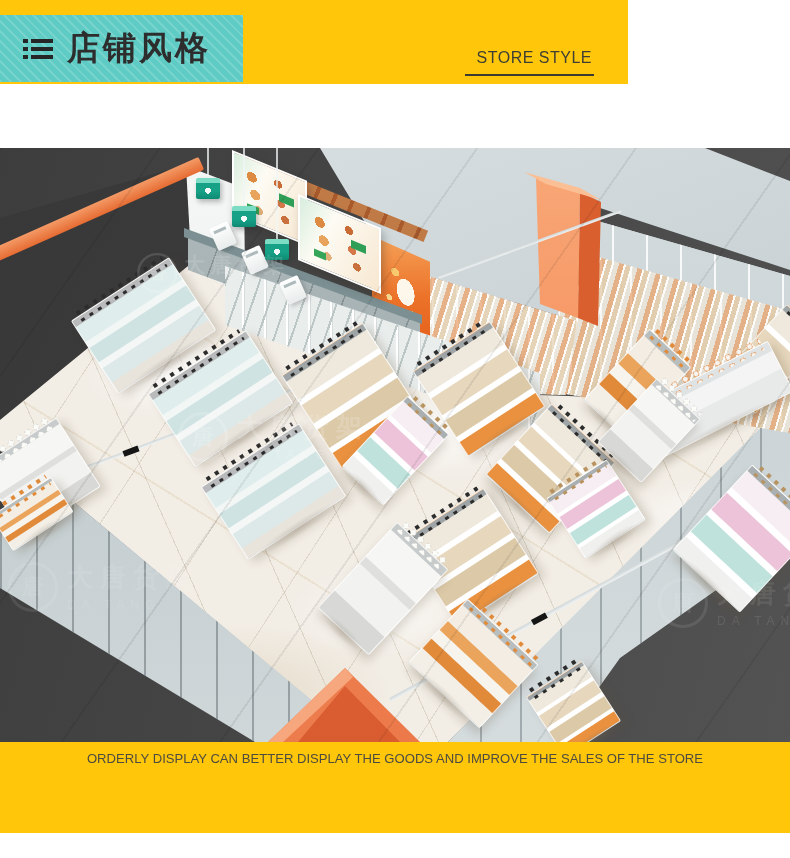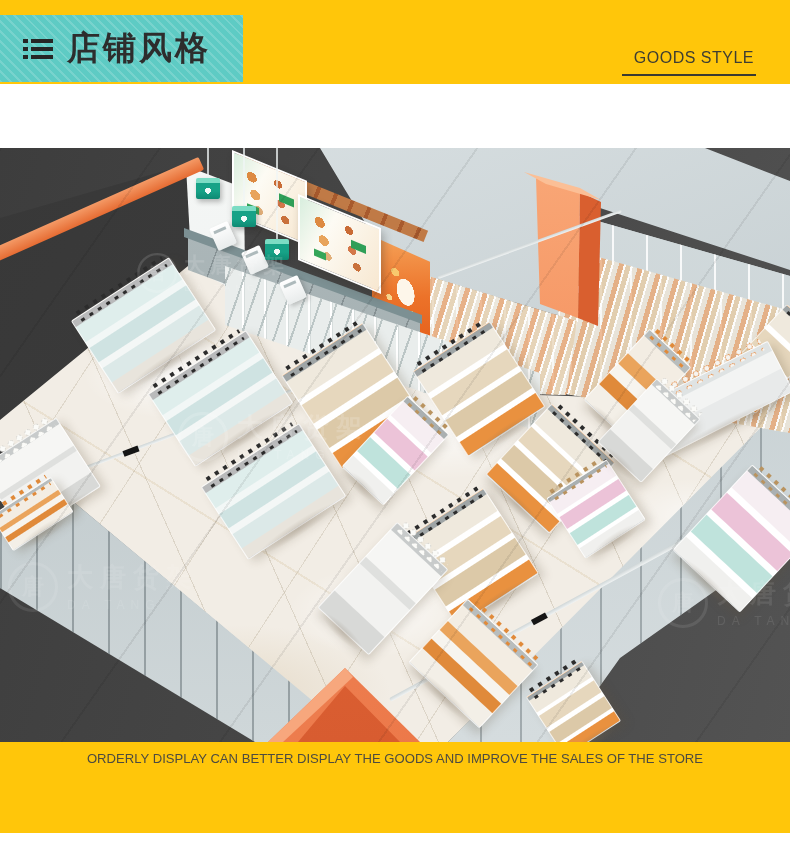--- a/index.html
+++ b/index.html
@@ -1,20 +1,20 @@
 <!DOCTYPE html>
 <html><head>
 <meta charset="utf-8">
 <style>
   html,body{margin:0;padding:0;background:#ffffff;}
   body{font-family:"Liberation Sans","DejaVu Sans",sans-serif;}
   .page{position:relative;width:790px;height:858px;margin:0 auto;background:#fff;overflow:hidden;}
 
   
-  .hero{position:relative;width:790px;height:84px;background:#FFC60A;}
+  .hero{position:relative;width:628px;height:84px;background:#FFC60A;}
   .title-box{position:absolute;left:0;top:15px;width:243px;height:67px;
     background:#5ecbc4;
     background-image:repeating-linear-gradient(45deg,rgba(255,255,255,.16) 0 2px,transparent 2px 7px);
     display:flex;align-items:center;}
   .list-icon{display:inline-block;margin-left:23px;width:30px;}
   .list-icon i{display:flex;align-items:center;margin:0 0 4px 0;height:4px;}
   .list-icon i:last-child{margin-bottom:0;}
   .list-icon b{width:5px;height:4px;background:#262626;margin-right:3px;}
   .list-icon s{flex:1;height:4px;background:#262626;}
   .title-cn{margin:0 0 0 14px;font-size:33px;font-weight:700;color:#2d2d2d;letter-spacing:3px;}
@@ -189,21 +189,21 @@
             <b></b>
             <s></s>
           </i>
           <i>
             <b></b>
             <s></s>
           </i>
       </span>
       <h1 class="title-cn">店铺风格</h1>
     </div>
-    <div class="shop-style">GOODS STYLE</div>
+    <div class="shop-style">STORE STYLE</div>
   </header>
 
   <div class="gap"></div>
 
   <section class="scene">
     <div class="shp roof"></div>
     <div class="shp darkwall"></div>
     <div class="shp backwall"></div>
     <div class="beam"></div>
     <div class="wood-rail"></div>

